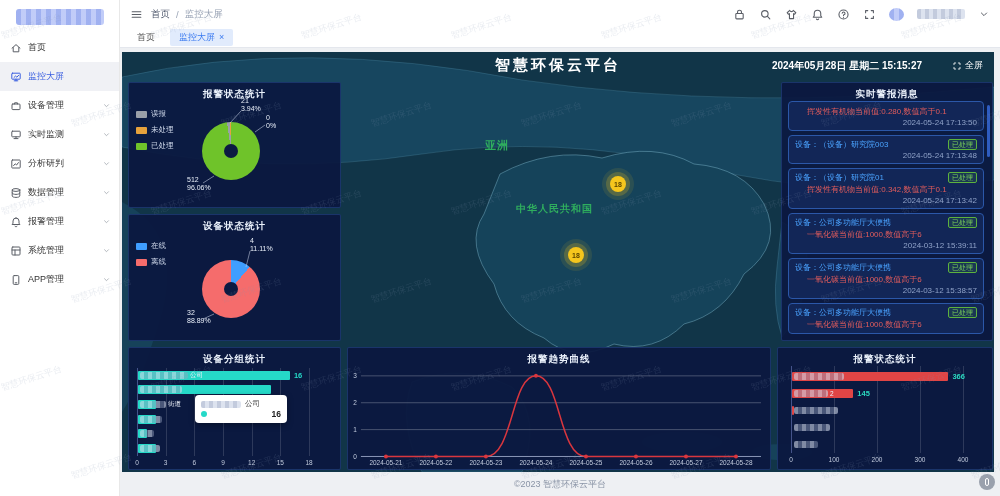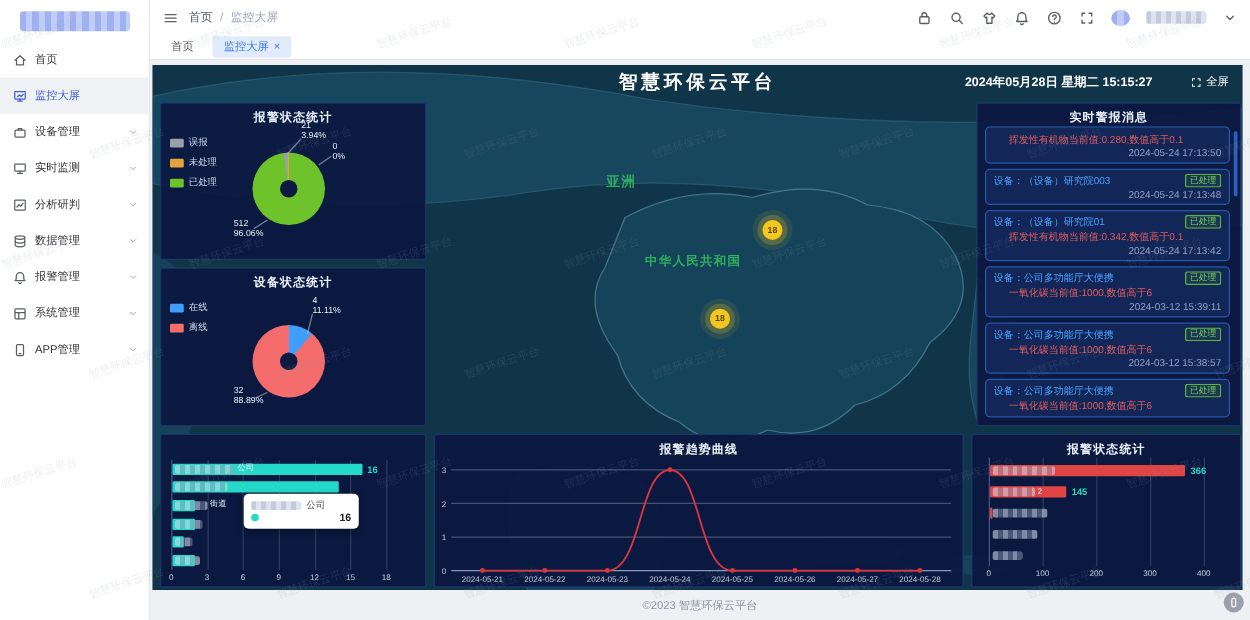--- a/index.html
+++ b/index.html
@@ -467,20 +467,21 @@
             <span>公司多功能厅大便携</span>
             <span class="badge">已处理</span>
           </div>
           <div class="msg">一氧化碳当前值:1000,数值高于6</div>
         </div>
       </div>
     <div class="ascroll"></div>
   </section>
 
   <section class="panel" id="bar-groups" style="left:6px;top:295px;width:213px;height:123px;">
+    <h3 class="ptitle">设备分组统计</h3>
   <div class="axisv" style="left: 8px; top: 20px; height: 88px;"></div>
       <span class="xtick" style="left: 8px; top: 111px;">0</span>
       <div class="gridv" style="left: 36.6667px; top: 20px; height: 88px;"></div>
       <span class="xtick" style="left: 36.6667px; top: 111px;">3</span>
       <div class="gridv" style="left: 65.3333px; top: 20px; height: 88px;"></div>
       <span class="xtick" style="left: 65.3333px; top: 111px;">6</span>
       <div class="gridv" style="left: 94px; top: 20px; height: 88px;"></div>
       <span class="xtick" style="left: 94px; top: 111px;">9</span>
       <div class="gridv" style="left: 122.667px; top: 20px; height: 88px;"></div>
       <span class="xtick" style="left: 122.667px; top: 111px;">12</span>
@@ -520,21 +521,21 @@
           <span class="blur-gray" style="width: 40px; height: 7px;"></span>
           <span class="sfx">公司</span>
         </div>
         <div class="trow">
           <span class="dot" style="background: rgb(37, 217, 200);"></span>
           <span class="tval">16</span>
         </div>
       </div>
     </section>
 
-  <section class="panel" id="line-trend" style="left:225px;top:295px;width:424px;height:123px;text-decoration:underline;">
+  <section class="panel" id="line-trend" style="left:225px;top:295px;width:424px;height:123px;">
     <h3 class="ptitle">报警趋势曲线</h3>
   <svg viewBox="0 0 424 123" style="position:absolute;inset:0;">
         <line x1="13" y1="28" x2="415" y2="28" stroke="rgba(255,255,255,.25)" stroke-width="1"></line>
         <text x="9" y="30.5" text-anchor="end" font-size="6.5" fill="#c2cbdd">3</text>
         <line x1="13" y1="55" x2="415" y2="55" stroke="rgba(255,255,255,.25)" stroke-width="1"></line>
         <text x="9" y="57.5" text-anchor="end" font-size="6.5" fill="#c2cbdd">2</text>
         <line x1="13" y1="82" x2="415" y2="82" stroke="rgba(255,255,255,.25)" stroke-width="1"></line>
         <text x="9" y="84.5" text-anchor="end" font-size="6.5" fill="#c2cbdd">1</text>
         <line x1="13" y1="109" x2="415" y2="109" stroke="#8b98b8" stroke-width="1"></line>
         <text x="9" y="111.5" text-anchor="end" font-size="6.5" fill="#c2cbdd">0</text>

